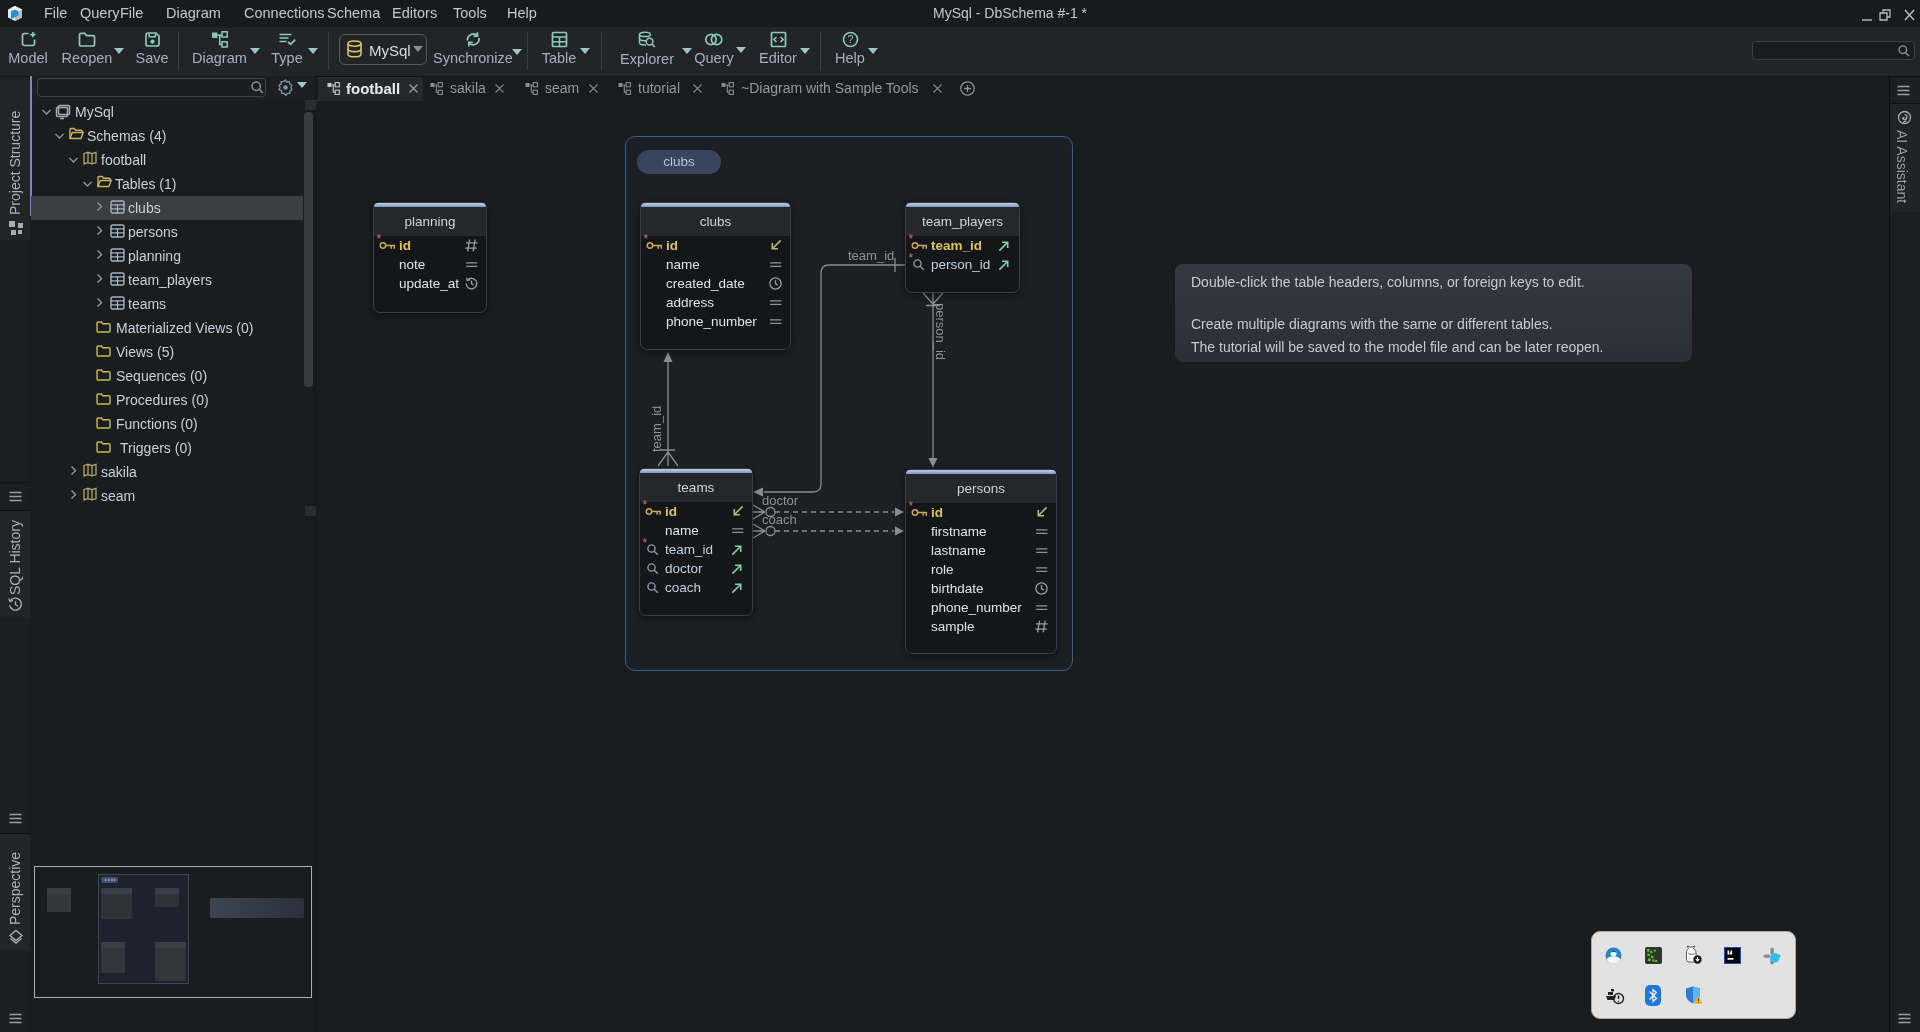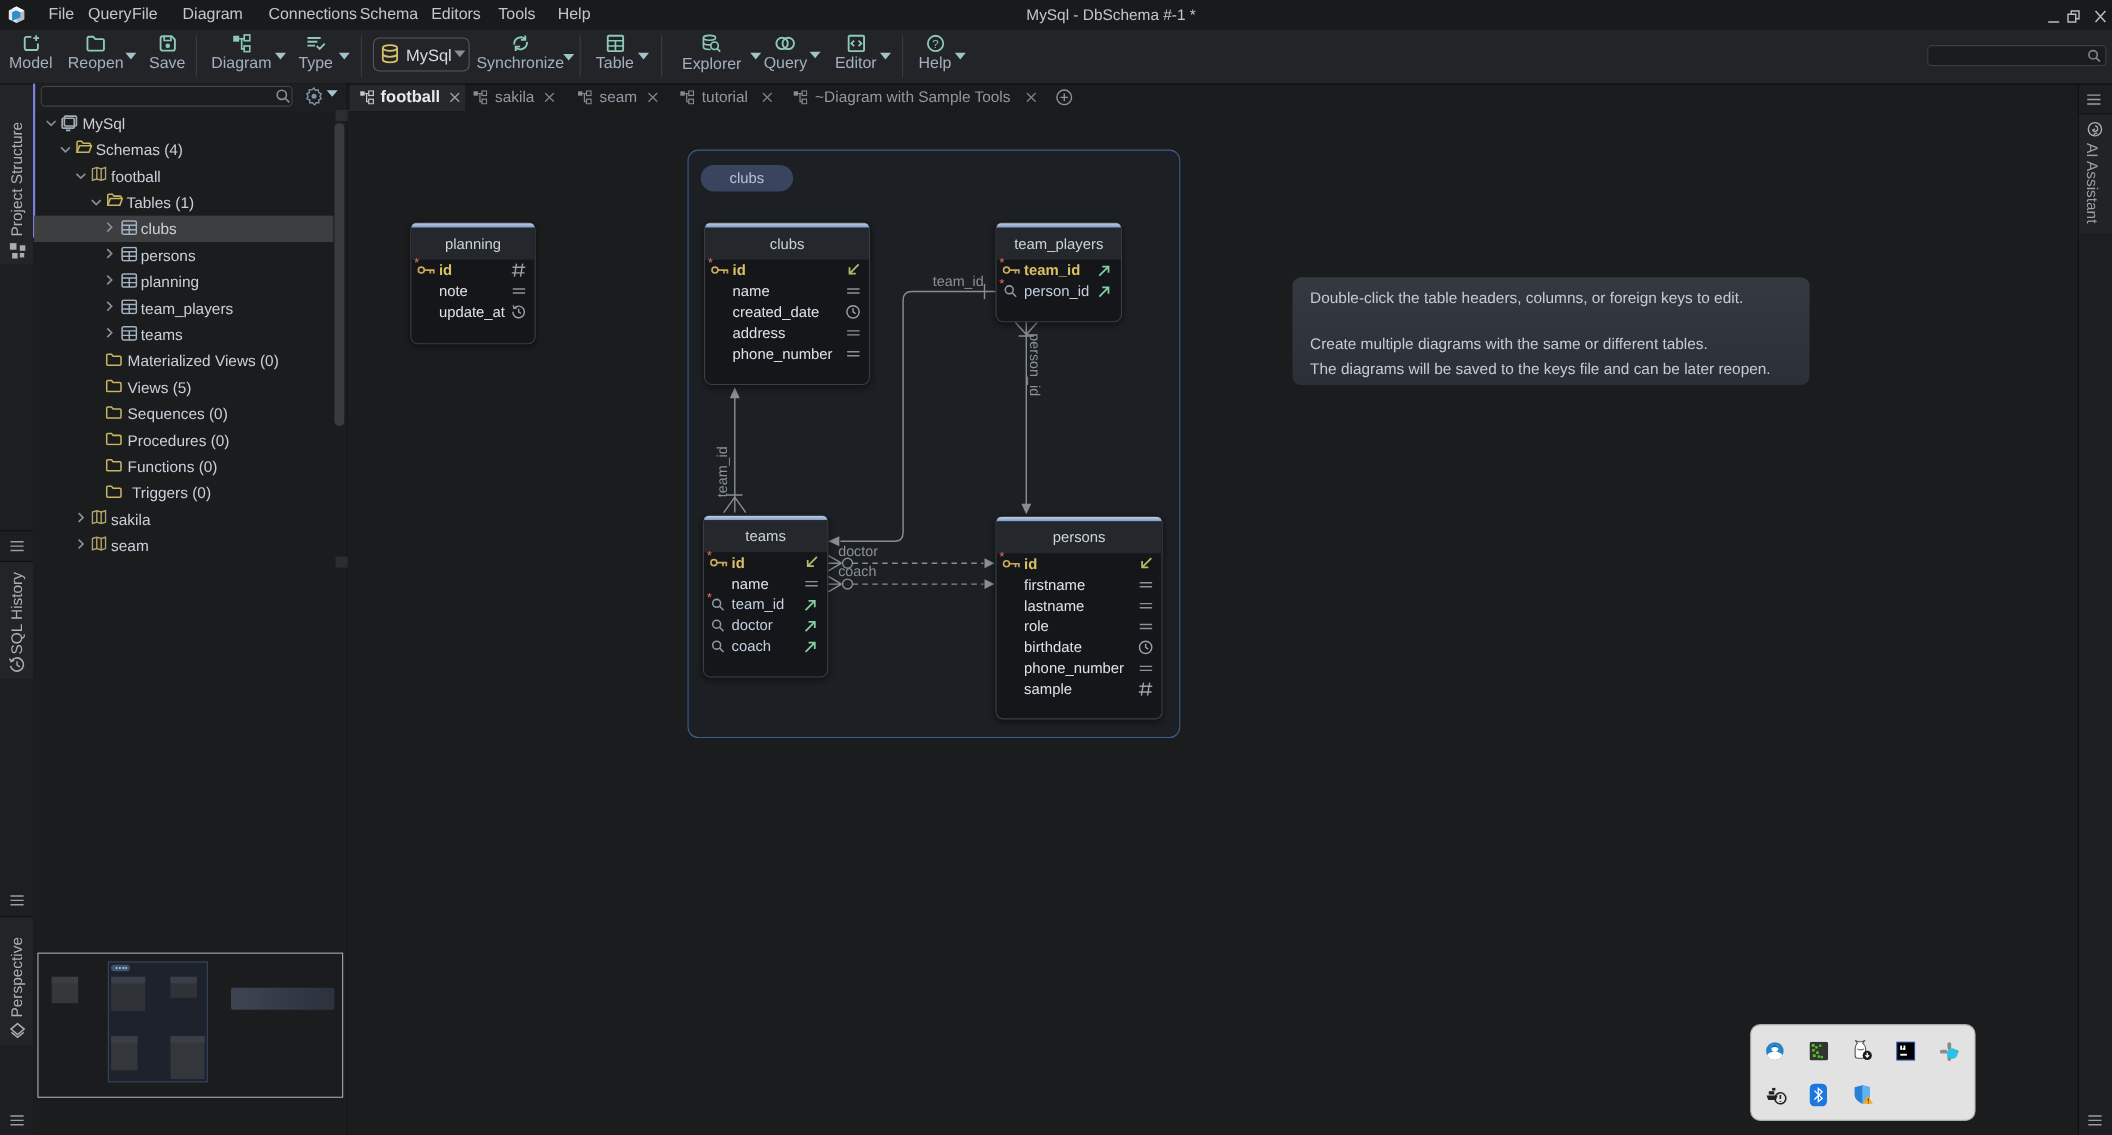--- a/index.html
+++ b/index.html
@@ -50,21 +50,21 @@
 .dbt .th { height:29px; background:#24272c; color:#ccd3dc; font-size:13.5px; text-align:center; line-height:29px; }
 .dbt .rows { padding:0; }
 .dbt .r { position:relative; height:19px; line-height:19px; font-size:13.5px; color:#dfe3e8; padding-left:25px; }
 .dbt .r.idx { color:#c2d0e0; }
 .dbt .r b { color:#d9c265; font-weight:bold; }
 .dbt .licon { position:absolute; left:5px; top:2px; width:18px; height:15px; }
 .dbt .ricon { position:absolute; right:7px; top:2px; width:15px; height:15px; }
 .ast { position:absolute; left:2px; top:-6px; color:#e06c60; font-size:12px; }
 
 
-#infobox { position:absolute; left:1175px; top:252px; width:470px; height:98px; border-radius:8px; background:linear-gradient(180deg,#353942,#2b2f36); color:#c6cbd3; font-size:14px; }
+#infobox { position:absolute; left:1175px; top:264px; width:517px; height:98px; border-radius:8px; background:linear-gradient(180deg,#353942,#2b2f36); color:#c6cbd3; font-size:14px; }
 #infobox div { position:absolute; left:16px; white-space:nowrap; }
 
 
 .rlabel { position:absolute; color:#8e9298; font-size:13px; white-space:nowrap; }
 
 
 #mmap { position:absolute; left:34px; top:866px; width:278px; height:132px; border:1px solid #a9acb0; background:#1b1c1e; }
 
 
 #tray { position:absolute; left:1591px; top:931px; width:205px; height:88px; background:#e2e2e2; border:1px solid #aaa; border-radius:9px; }
@@ -642,21 +642,21 @@
           </svg></div>
     <div class="r">sample<svg class="ricon" viewBox="0 0 14 14">
             <path d="M5.2 1.5L3.4 12.5M10.4 1.5L8.6 12.5M1.8 4.6h10.8M1.2 9.4H12" stroke="#9aa0a6" stroke-width="1.2" fill="none"></path>
           </svg></div>
   </div>
 </div>
 
 <div id="infobox">
       <div style="top:10px">Double-click the table headers, columns, or foreign keys to edit.</div>
       <div style="top:52px">Create multiple diagrams with the same or different tables.</div>
-      <div style="top:75px">The diagrams will be saved to the keys file and can be later reopen.</div>
+      <div style="top:75px">The tutorial will be saved to the model file and can be later reopen.</div>
     </div>
 
 <div id="mmap">
   <div class="abs" style="left:12px;top:21px;width:24px;height:24px;background:#34363a">
         <div style="height:6px;background:#3b3e42"></div>
       </div>
   <div class="abs" style="left:63px;top:7px;width:91px;height:110px;background:#1e222c;border:1px solid #35465e"></div>
   <div class="abs" style="left:65.5px;top:10px;width:17.5px;height:6px;background:#3f5373;border-radius:3px">
         <svg width="17" height="6">
           <circle cx="5" cy="3" r="0.8" fill="#cdd6e4"></circle>

